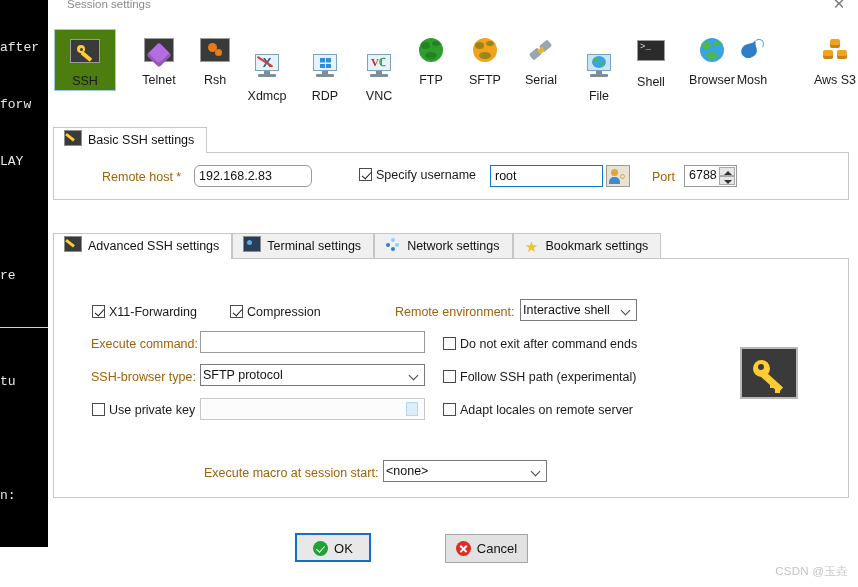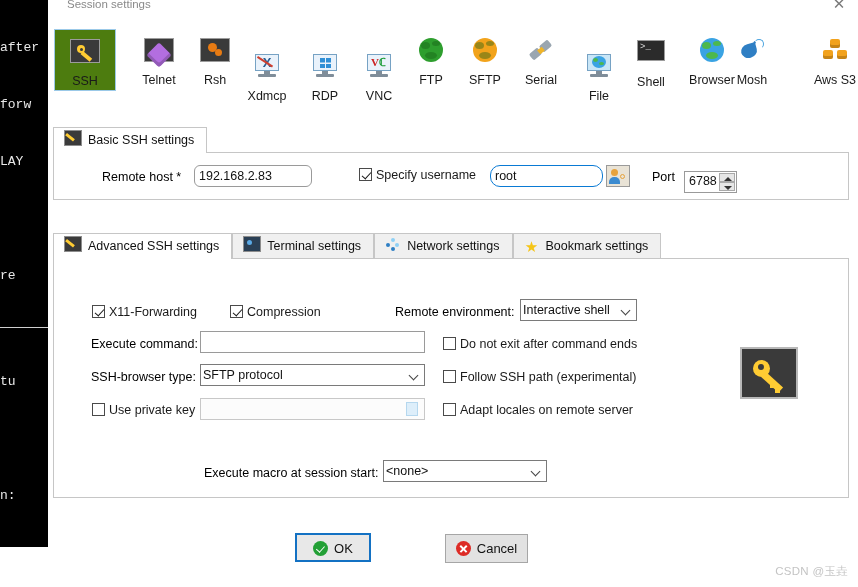--- a/index.html
+++ b/index.html
@@ -384,21 +384,21 @@
   .panel-basic .panel-body { height: 48px; }
 
   .row-basic {
     position: absolute;
     left: 0; top: 0;
     width: 100%; height: 100%;
   }
   .lbl {
     position: absolute;
     font-size: 12.5px;
-    color: #000000;
+    color: #a16207;
     line-height: 16px;
   }
   input.txt {
     position: absolute;
     box-sizing: border-box;
     border: 1px solid #9a9a9a;
     background: #ffffff;
     font-family: "Liberation Sans", sans-serif;
     font-size: 12.5px;
     color: #111111;
@@ -878,28 +878,28 @@
           <span class="tabico ti-wrench"></span><span>Basic SSH settings</span>
         </div>
       </div>
       <div class="panel-body">
         <div class="row-basic">
           <div class="lbl" style="left:48px; top:16px;">Remote host *</div>
           <input class="txt" style="left: 140px; top: 12px; width: 118px; border-radius: 6px;" value="192.168.2.83">
           <div class="chk on" style="left:305px; top:14px;">
             <span class="box"></span><span>Specify username</span>
           </div>
-          <input class="txt focused" style="left: 436px; top: 12px; width: 113px; border-radius: 10px;" value="root">
+          <input class="txt focused" style="left: 436px; top: 12px; width: 113px;" value="root">
           <div class="userbtn" style="left:552px; top:12px;">
             <i class="head"></i>
               <i class="body"></i>
               <i class="k"></i>
           </div>
           <div class="lbl" style="left:598px; top:16px;">Port</div>
-          <div class="spin" style="left:630px; top:12px; width:53px;margin-top:6px;">
+          <div class="spin" style="left:630px; top:12px; width:53px;">
             <div class="val">6788</div>
             <div class="arrows">
               <div class="up"></div>
               <div class="dn"></div>
             </div>
           </div>
         </div>
       </div>
     </div>
 

